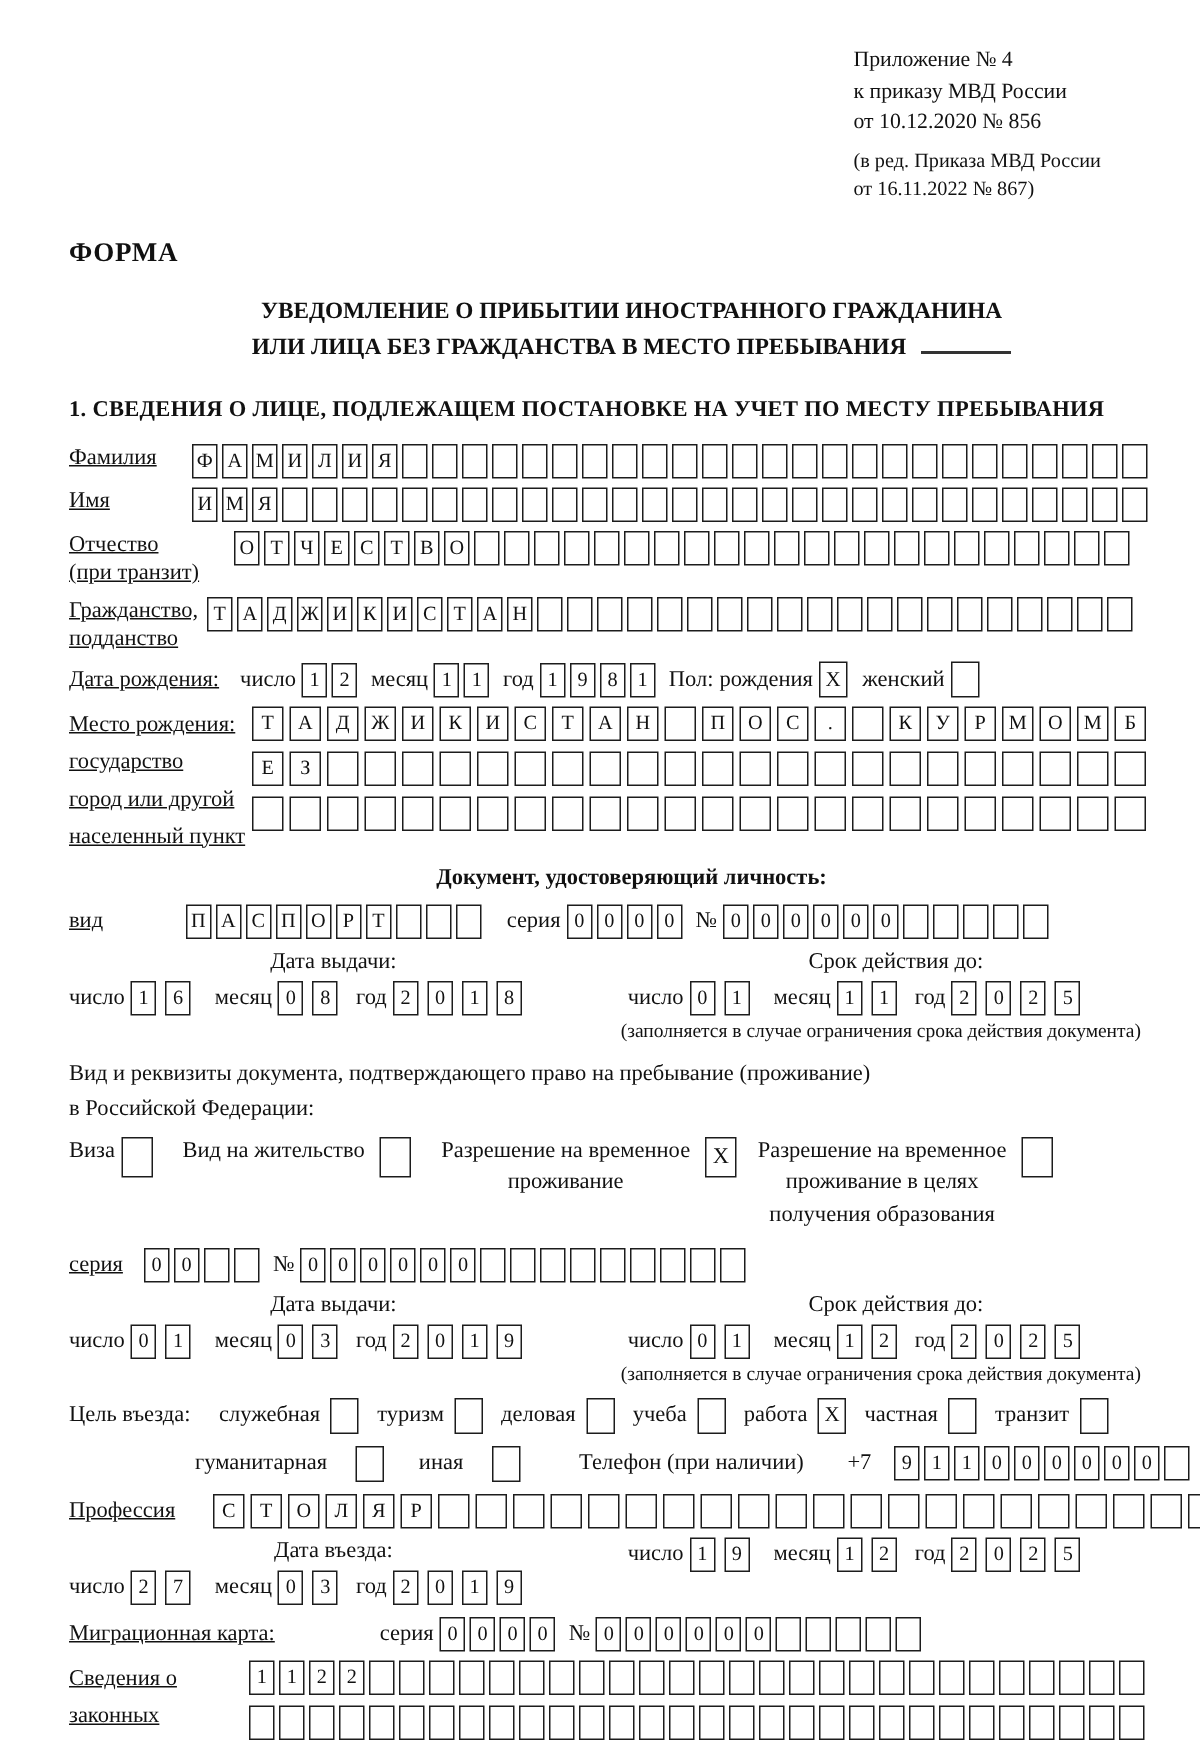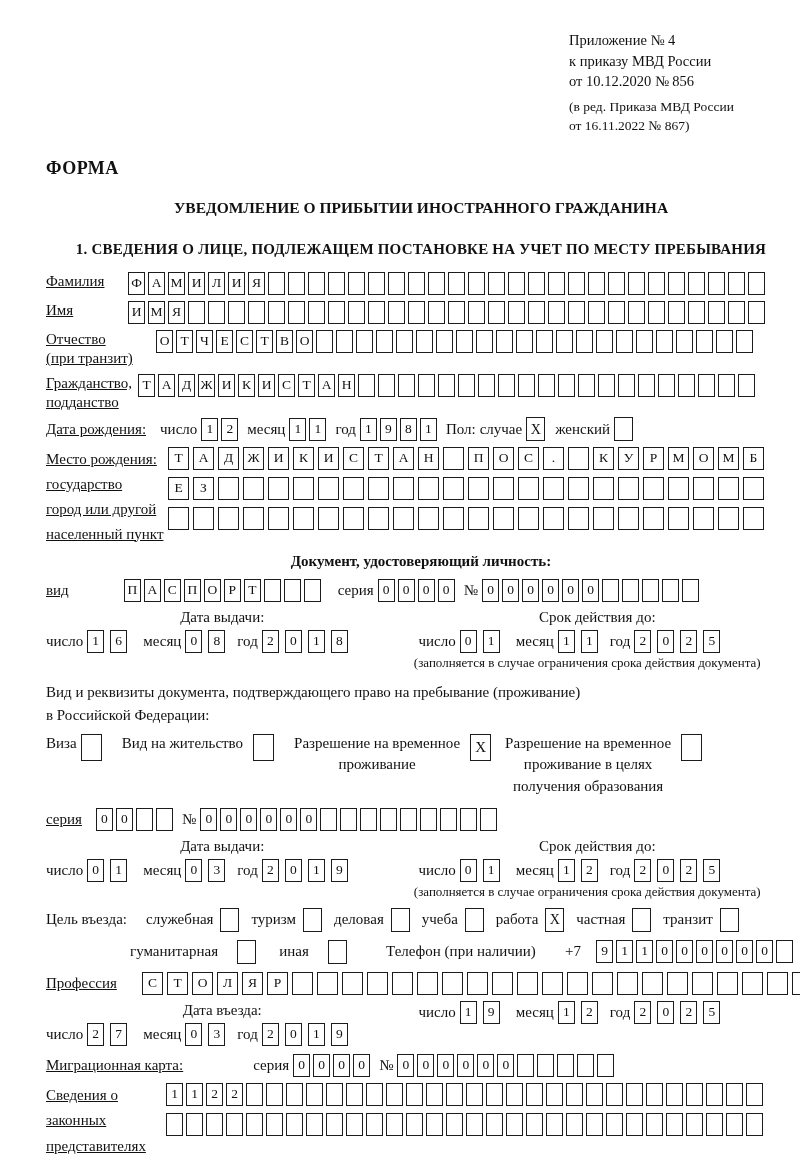--- a/index.html
+++ b/index.html
@@ -7,21 +7,21 @@
     width:800px;height:1163px;box-sizing:border-box;
     padding:30px 4px 0 46px;
     font-family:"Liberation Serif","DejaVu Serif",serif;
     color:#111;font-size:15px;line-height:1.25;overflow:hidden;
   }
   .appendix{width:195px;margin-left:auto;margin-right:32px;font-size:14.5px;line-height:1.42;}
   .appendix .edition{margin-top:5px;font-size:13.5px;}
   .forma{ text-align:left;margin:22px 34px 0 0;font-weight:bold;font-size:18px;letter-spacing:.5px;}
   .title{margin-top:16px;text-align:center;font-weight:bold;font-size:15.5px;line-height:1.55;}
   .blank{display:inline-block;width:60px;height:13px;border-bottom:2px solid #333;margin-left:10px;}
-  .sect{margin-top:20px;margin-bottom:14px;text-align:center;font-weight:bold;font-size:15px;letter-spacing:.2px;}
+  .sect{margin-top:20px;margin-bottom:14px;text-align:left;font-weight:bold;font-size:15px;letter-spacing:.2px;}
 
   .frow{display:flex;align-items:flex-start;margin-bottom:6px;}
   .vcenter{align-items:center;}
   .flabel{flex:none;text-decoration:underline;}
   .lbl-sm{width:82px;}
   .lbl-md{width:110px;}
   .lbl-cit{width:92px;}
   .lbl-bp{width:122px;line-height:1.65;}
   .lbl-rep{width:120px;line-height:1.7;}
 
@@ -78,20 +78,23 @@
   <div class="edition">
     <div>(в ред. Приказа МВД России</div>
     <div>от 16.11.2022 № 867)</div>
   </div>
 </div>
 
 <div class="forma">ФОРМА</div>
 
 <div class="title">
   <div>УВЕДОМЛЕНИЕ О ПРИБЫТИИ ИНОСТРАННОГО ГРАЖДАНИНА</div>
+  <div>
+    <span>ИЛИ ЛИЦА БЕЗ ГРАЖДАНСТВА В МЕСТО ПРЕБЫВАНИЯ</span><span class="blank"></span>
+  </div>
 </div>
 
 <div class="sect">1. СВЕДЕНИЯ О ЛИЦЕ, ПОДЛЕЖАЩЕМ ПОСТАНОВКЕ НА УЧЕТ ПО МЕСТУ ПРЕБЫВАНИЯ</div>
 
 <div class="frow">
   <div class="flabel lbl-sm">Фамилия</div>
   <div class="boxrow">
       <span class="box">Ф</span>
       <span class="box">А</span>
       <span class="box">М</span>
@@ -257,21 +260,21 @@
       <span class="box">1</span>
     </span>
   <span class="dlabel gap6">год</span>
   <span class="boxrow">
       <span class="box">1</span>
       <span class="box">9</span>
       <span class="box">8</span>
       <span class="box">1</span>
     </span>
   <span class="dlabel gap6">Пол:</span>
-  <span class="dlabel">случае</span>
+  <span class="dlabel">рождения</span>
   <span class="cb small">X</span>
   <span class="dlabel gap10">женский</span>
   <span class="cb small"></span>
 </div>
 
 <div class="frow" style="margin-top:4px;">
   <div class="flabel lbl-bp">
     <div>Место рождения:</div>
     <div>государство</div>
     <div>город или другой</div>

